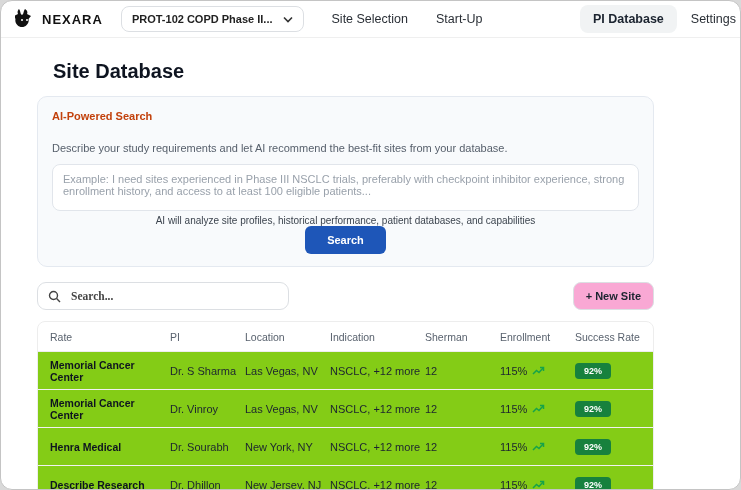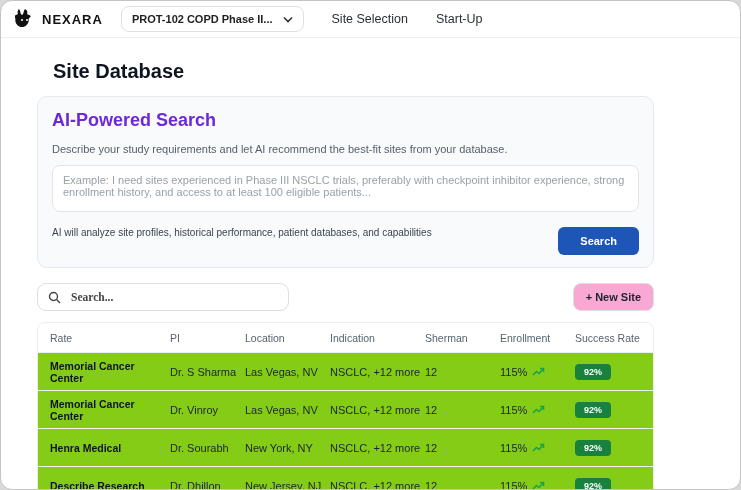--- a/index.html
+++ b/index.html
@@ -54,32 +54,32 @@
   .nav-settings{font-size:12.5px;color:#2a2f36;cursor:pointer;}
   
   .main{padding:14px 86px 0 36px;}
   .page-title{font-size:20px;font-weight:800;color:#0e1420;margin:8px 16px 13px;}
   .ai-card{
     background:#f8fafc;
     border:1px solid #e4e9f0;
     border-radius:10px;
     padding:13px 14px 12px;
   }
-  .ai-title{font-size:18px;font-weight:800;color:#6d28d9;margin-bottom:12px;}
+  .ai-title{font-size:11px;font-weight:800;color:#c2410c;margin-bottom:20px;}
   .ai-sub{font-size:11px;color:#565f6b;margin-bottom:10px;}
   .ai-textarea{
     width:100%;height:47px;
     border:1px solid #e1e5eb;border-radius:8px;
     background:#fff;
     padding:8px 10px;
     font-family:inherit;font-size:11px;color:#333;
     resize:none;outline:none;
   }
   .ai-textarea::placeholder{color:#99a1ab;}
-  .ai-footer{display:flex;justify-content:space-between;margin-top:11px;}
+  .ai-footer{display:flex;align-items:center;justify-content:space-between;flex-direction:column;}
   .ai-note{font-size:10px;color:#3c444e;}
   .btn-search{
     background:var(--accent);
     color:#fff;border:none;border-radius:6px;
     font-family:inherit;font-size:11px;font-weight:700;
     padding:8px 22px;cursor:pointer;
   }
   
   .toolbar{display:flex;align-items:center;justify-content:space-between;margin:15px 0 11px;}
   .search-box{
@@ -148,20 +148,24 @@
     <div class="proto-select">
       <span>PROT-102 COPD Phase II...</span>
       <svg width="10" height="7" viewBox="0 0 10 7">
           <polyline points="1,1.5 5,5.5 9,1.5" fill="none" stroke="#333" stroke-width="1.6"></polyline>
         </svg>
     </div>
 
     <span class="nav-link">Site Selection</span>
     <span class="nav-link">Start-Up</span>
 
+    <div class="topbar-right">
+      <span class="pill-active">PI Database</span>
+      <span class="nav-settings">Settings</span>
+    </div>
   </div>
 
   <div class="main">
 
     <div class="page-title">Site Database</div>
 
     <div class="ai-card">
       <div class="ai-title">AI-Powered Search</div>
       <div class="ai-sub">Describe your study requirements and let AI recommend the best-fit sites from your database.</div>
       <textarea class="ai-textarea" placeholder="Example: I need sites experienced in Phase III NSCLC trials, preferably with checkpoint inhibitor experience, strong enrollment history, and access to at least 100 eligible patients..." style=""></textarea>

